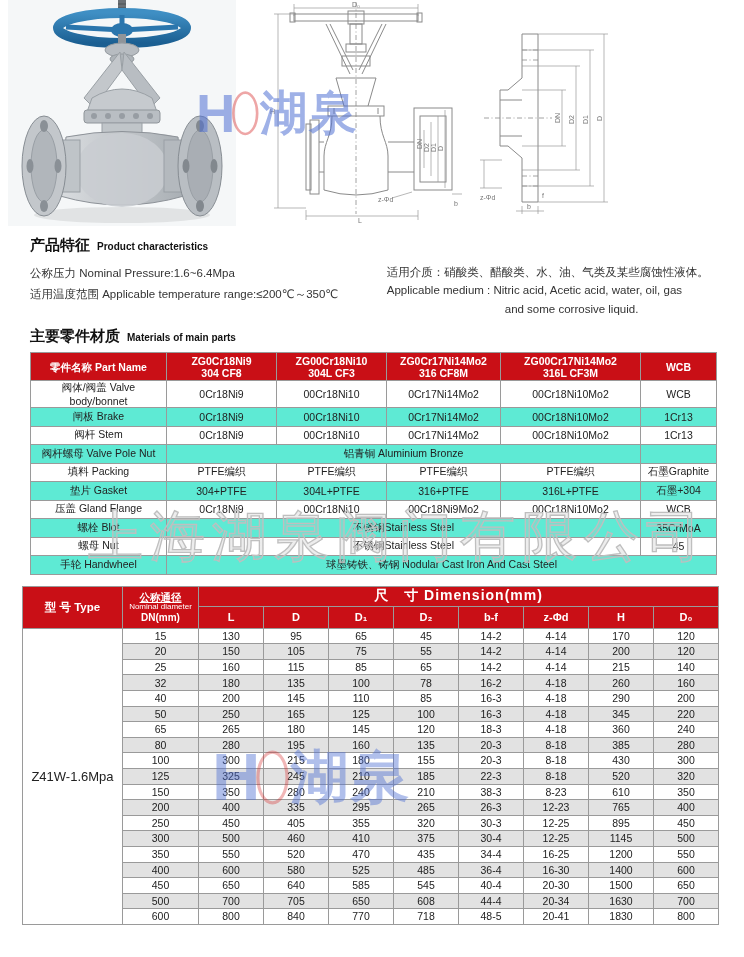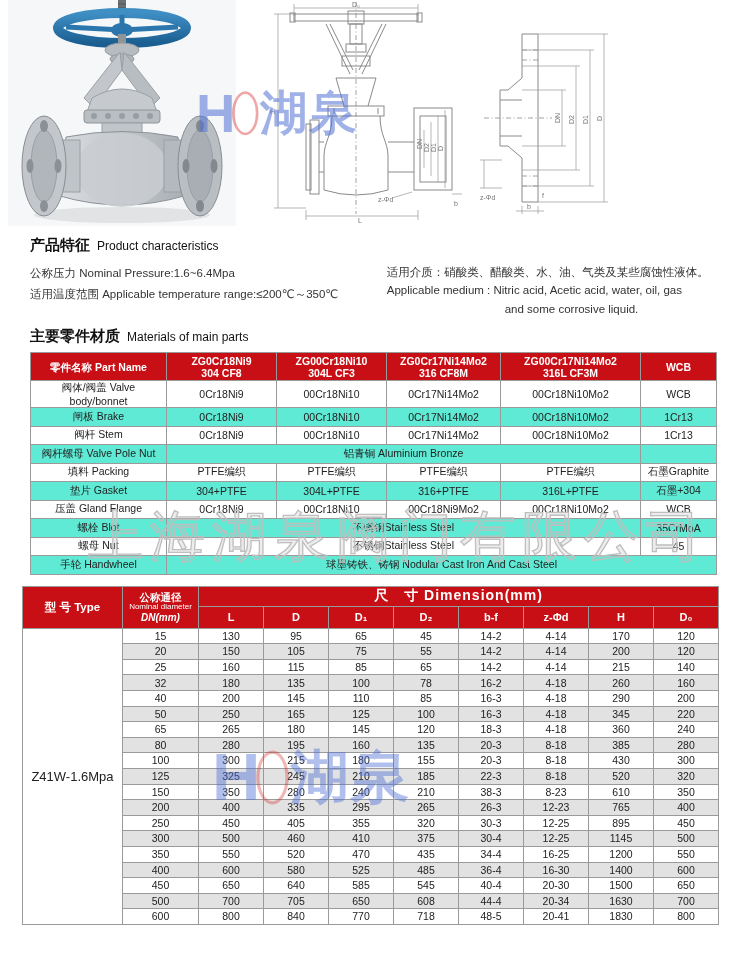--- a/index.html
+++ b/index.html
@@ -31,49 +31,49 @@
     font-size:55px; font-weight:400; letter-spacing:7px; white-space:nowrap;
     color:rgba(190,190,190,0.28); -webkit-text-stroke:1.3px #bfbfbf;
     font-family:"DejaVu Sans","Liberation Sans",sans-serif;
   }
 
   
   .section { padding:0 28px 0 30px; position:relative; }
   .sec-heading { display:flex; align-items:baseline; gap:7px; }
   .sec-heading .zh { font-size:15px; font-weight:bold; color:#111;
                      font-family:"DejaVu Sans","Liberation Sans",sans-serif; }
-  .sec-heading .en { font-size:12px; font-weight:normal; color:#111; }
+  .sec-heading .en { font-size:10px; font-weight:bold; color:#111; }
   .h-characteristics { margin-top:8px; }
   .h-materials { margin-top:9px; }
   .h-dimensions { margin-top:11px; }
 
-  .char-info { display:flex; margin-top:8px; font-size:11.5px; color:#333; }
+  .char-info { display:flex; margin-top:8px; font-size:11.5px; color:#333;justify-content:space-between; }
   .char-left { width:52%; line-height:1.85; }
   .char-right{ width:48%; line-height:1.6; }
   .char-right .en2 { padding-left:118px; }
 
   
   table { border-collapse:collapse; table-layout:fixed; }
   th,td { border:1px solid #9a9a9a; text-align:center; vertical-align:middle; padding:0 1px; }
 
   .materials-table { width:686px; margin-top:6px; font-size:10.5px; }
   .materials-table thead th { background:#c90f16; color:#fff; font-weight:bold; height:28px;
                               font-size:10.5px; line-height:1.15;text-align:center; }
   .materials-table tbody td { height:18.5px; color:#222; }
   .materials-table tbody tr.alt td { background:#5eead4; }
 
   .dims-table { width:696px; margin-left:-8px; margin-top:5px; font-size:10.5px; }
   .dims-table thead th { background:#c90f16; color:#fff; font-weight:bold; }
   .dims-table thead .dim-span { height:20px; font-size:14px; letter-spacing:1px; }
   .dims-table thead .col-lab  { height:22px; font-size:11px; }
   .dims-table thead .type-h   { font-size:11.5px; }
   .dims-table thead .dn-h div { line-height:1.1; }
-  .dims-table thead .dn-zh { font-size:10.5px; }
+  .dims-table thead .dn-zh { font-size:10.5px;text-decoration:underline; }
   .dims-table thead .dn-en { font-size:8px; font-weight:normal; }
-  .dims-table thead .dn-unit { font-size:10px;font-style:italic; }
+  .dims-table thead .dn-unit { font-size:10px; }
   .dims-table tbody td { height:15.6px; color:#222; padding:0; line-height:1; }
   .dims-table tbody tr.alt td { background:#e2e2e2; }
   .dims-table td.typecell { background:#fff !important; font-size:13px; color:#222; }
 
   
   .tech  { stroke:#8a8a8a; fill:none; stroke-width:1; }
   .techd { stroke:#8a8a8a; fill:none; stroke-width:0.8; stroke-dasharray:5 2.5 1 2.5; }
   .dimln { stroke:#999; fill:none; stroke-width:0.7; }
   .dimtx { fill:#777; font-size:7px; font-family:"Liberation Sans",sans-serif; }
 </style>

